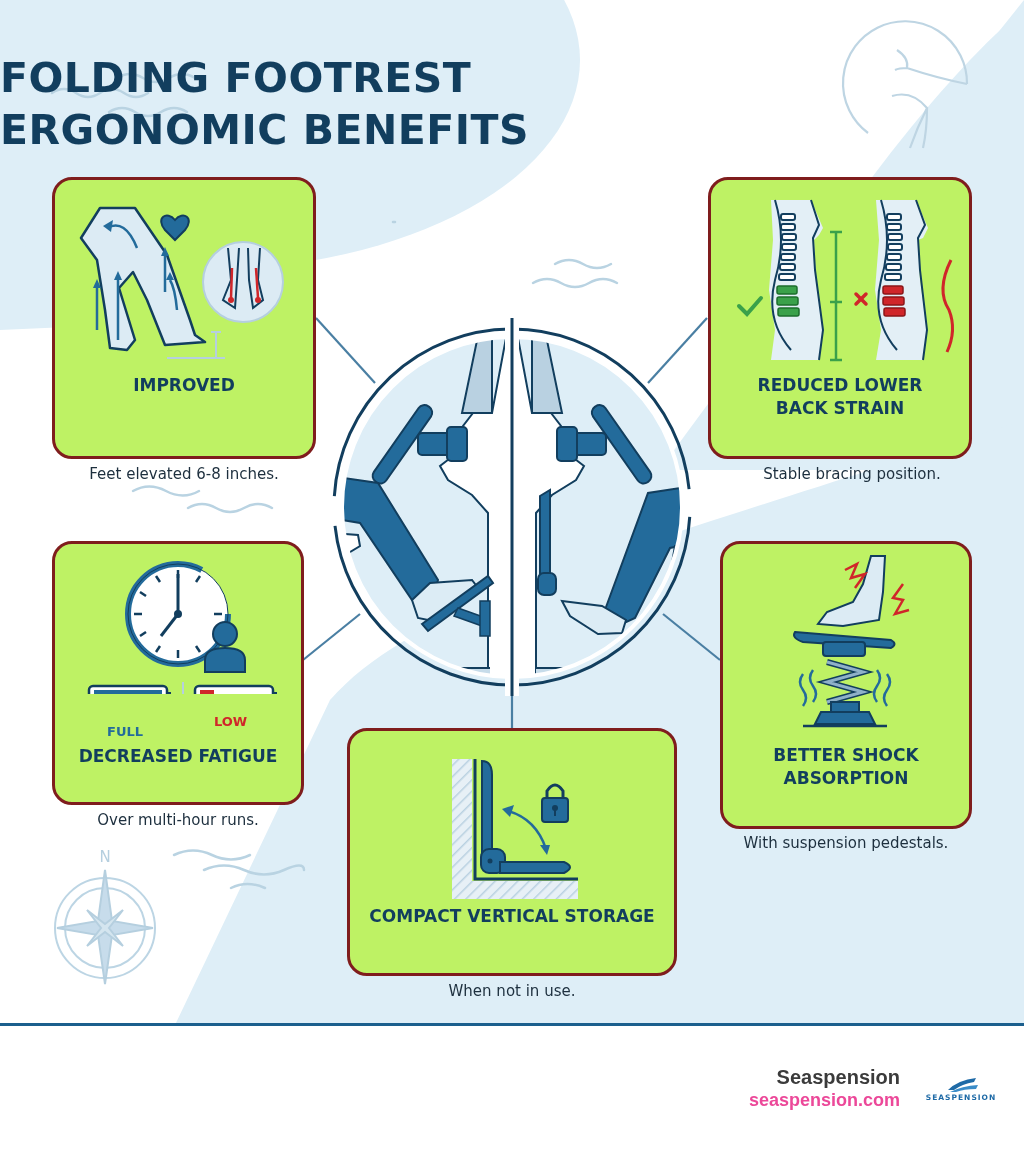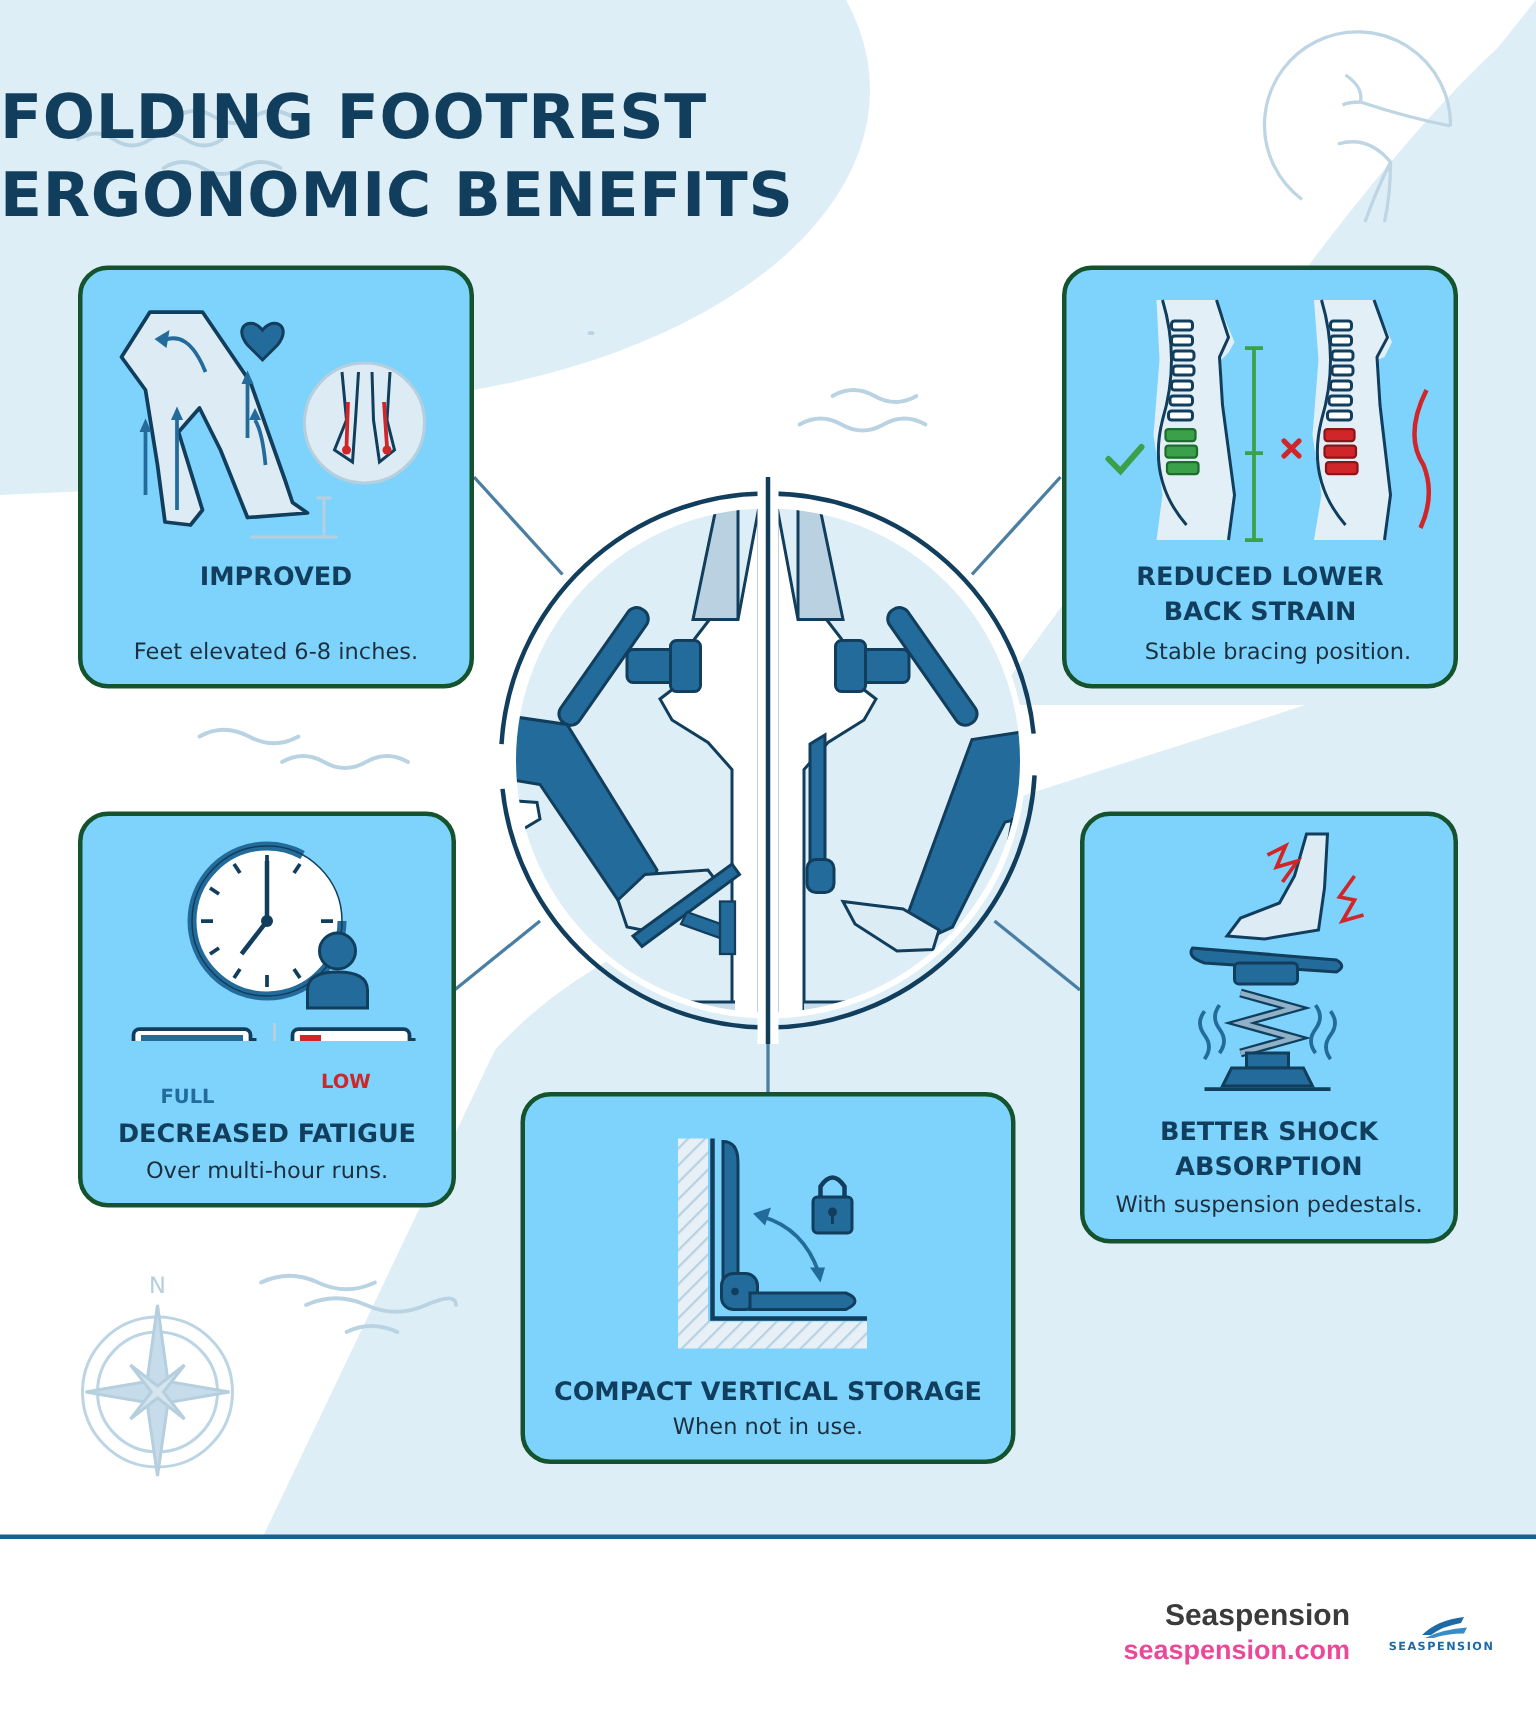--- a/index.html
+++ b/index.html
@@ -1,24 +1,24 @@
 <!DOCTYPE html>
 <html><head>
 <meta charset="utf-8">
 <style>
   * { box-sizing: border-box; margin: 0; padding: 0; }
   html, body { width: 1024px; height: 1154px; background: #ffffff; overflow: hidden; }
   body { position: relative; font-family: "DejaVu Sans", "Liberation Sans", sans-serif; color: #123e5e; }
   .canvas { position: absolute; left: 0; top: 0; width: 1024px; height: 1025px; overflow: hidden; background: #ffffff; }
   .bg { position: absolute; left: 0; top: 0; width: 1024px; height: 1025px; }
   .title { position: absolute; left: 0; top: 52px; width: 1024px; font-weight: bold; font-size: 41px; line-height: 52px; color: #123e5e; letter-spacing: 0.5px; }
-  .card { position: absolute; background: #7dd3fc; border: 3px solid #14532d; border-radius: 20px; }
+  .card { position: absolute; background: #bef264; border: 3px solid #7f1d1d; border-radius: 20px; }
   .card .art { position: absolute; left: 0; top: 0; }
   .card .heading { position: absolute; left: 0; width: 100%; text-align: center; font-weight: bold; font-size: 17px; line-height: 23px; color: #123e5e; }
-  .card .sub { position: absolute; left: 0; width: 100%; text-align: center; font-size: 15px; line-height: 20px; color: #1d2f3e; }
+  .card .sub { position: absolute; left: 0; width: 100%; text-align: center; font-size: 15px; line-height: 20px; color: #1d2f3e; margin-top: 40px; }
   .footer-rule { position: absolute; left: 0; top: 1023px; width: 1024px; height: 3px; background: #1b5f8d; }
   .brand-name { position: absolute; right: 124px; top: 1066px; font-weight: bold; font-size: 20px; color: #3b3b3b; font-family: "Liberation Sans", sans-serif; }
   .brand-url { position: absolute; right: 124px; top: 1090px; font-size: 18px; color: #ec4899; font-family: "Liberation Sans", sans-serif; font-weight: bold; }
   .brand-logo { position: absolute; left: 918px; top: 1076px; width: 86px; height: 30px; }
   .brand-logo-text { position: absolute; left: 0; top: 17px; width: 86px; text-align: center; font-size: 7.5px; font-weight: bold; letter-spacing: 1px; color: #1e6aa6; font-family: "DejaVu Sans", sans-serif; }
   .lbl-full, .lbl-low { position: absolute; font-weight: bold; font-size: 13px; }
 </style>
 </head>
 <body>
 
@@ -304,21 +304,21 @@
       <circle cx="140" cy="130" r="2.5" fill="#123e5e"></circle>
       <path d="M150 131 L214 131 Q226 136 214 142 L150 142 Z" fill="#236b9b" stroke="#123e5e" stroke-width="2"></path>
       <path d="M158 80 Q186 88 196 118" fill="none" stroke="#236b9b" stroke-width="2.5"></path>
       <polygon points="152,78 164,74 160,86" fill="#236b9b"></polygon>
       <polygon points="190,114 200,114 197,124" fill="#236b9b"></polygon>
       <path d="M197 68 L197 60 Q205 48 213 60 L213 68" fill="none" stroke="#123e5e" stroke-width="3"></path>
       <rect x="192" y="67" width="26" height="24" rx="3" fill="#236b9b" stroke="#123e5e" stroke-width="2"></rect>
       <circle cx="205" cy="77" r="3" fill="#123e5e"></circle>
         <rect x="204" y="78" width="2" height="7" fill="#123e5e"></rect>
     </svg>
-    <div class="heading" style="top:186px;">COMPACT VERTICAL STORAGE</div>
+    <div class="heading" style="top:174px;">COMPACT VERTICAL STORAGE</div>
     <div class="sub" style="top:210px;">When not in use.</div>
   </div>
 
 </div>
 
 <div class="footer-rule"></div>
 <div class="brand-name">Seaspension</div>
 <div class="brand-url">seaspension.com</div>
 <div class="brand-logo">
   <svg width="86" height="18" viewBox="0 0 86 18" style="position:absolute;left:0;top:0;">

